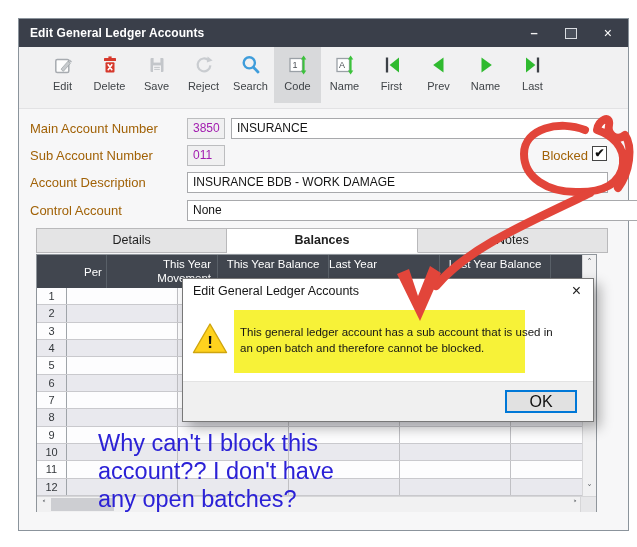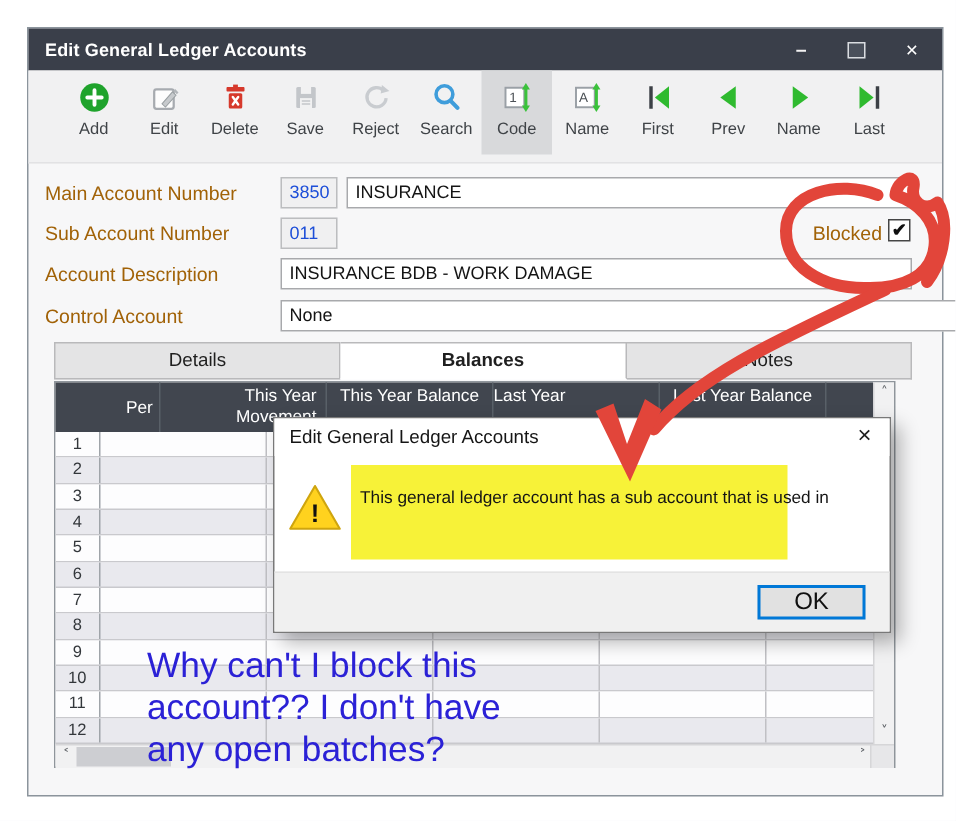--- a/index.html
+++ b/index.html
@@ -18,21 +18,21 @@
   .toolbar{position:absolute;left:0;top:28px;right:0;height:62px;background:#f1f1f2;border-bottom:1px solid #e2e2e4;
            display:flex;padding-left:20px;box-sizing:border-box;}
   .tbtn{width:47px;padding-top:6px;text-align:center;height:56px;box-sizing:border-box;}
   .tbtn.selected{background:#d8d9db;}
   .ticon{display:block;margin:0 auto;width:24px;height:24px;}
   .tlabel{margin-top:3px;font-size:11px;color:#3f4347;}
   
   .flabel{position:absolute;font-size:13px;color:#a16207;}
   .field{position:absolute;height:21px;box-sizing:border-box;border:1px solid #a8a9ac;background:#fff;
          font-size:12px;color:#141414;line-height:19px;padding-left:5px;overflow:hidden;white-space:nowrap;}
-  .field.disabled{background:#f0f0f1;color:#1d4ed8;border-color:#bcbdbf;}
+  .field.disabled{background:#f0f0f1;color:#a21caf;border-color:#bcbdbf;}
   .chkbox{position:absolute;width:15px;height:15px;background:#fff;border:1px solid #454545;box-sizing:border-box;
           text-align:center;line-height:13px;font-size:12px;font-weight:bold;color:#101010;}
   
   .tabs{position:absolute;left:17px;top:209px;width:572px;height:25px;display:flex;}
   .tab{flex:1;box-sizing:border-box;border:1px solid #b9b9bb;background:#e4e4e5;color:#1f1f1f;
        font-size:12.5px;text-align:center;line-height:23px;border-left-width:0;}
   .tab:first-child{border-left-width:1px;}
   .tab.active{background:#fff;font-weight:bold;border-bottom-color:#fff;}
   
   .table{position:absolute;left:17px;top:235px;width:561px;height:258px;box-sizing:border-box;
@@ -88,27 +88,20 @@
       <div class="wcontrols" style="position:absolute;right:16px;top:0;height:28px;display:flex;align-items:center;gap:27px;">
         <span class="wmin">–</span>
         <span class="wmax"></span>
         <span class="wclose">×</span>
       </div>
     </div>
 
     <div class="toolbar">
       <div class="tbtn">
         <svg class="ticon" viewBox="0 0 24 24">
-          <circle cx="12" cy="12" r="9.5" fill="#1fa32c"></circle>
-          <path d="M12 7.2v9.6M7.2 12h9.6" stroke="#fff" stroke-width="2.6" stroke-linecap="round"></path>
-        </svg>
-        <div class="tlabel">Add</div>
-      </div>
-      <div class="tbtn">
-        <svg class="ticon" viewBox="0 0 24 24">
           <rect x="4.8" y="6.5" width="13" height="13" rx="1.5" fill="#fdfdfd" stroke="#a7abb0" stroke-width="1.5"></rect>
           <polygon points="10,16.2 17,8.2 19.3,10.5 12.3,18.4" fill="#c7cacd" stroke="#9aa0a3" stroke-width="0.7"></polygon>
           <polygon points="17.6,7.5 19.9,9.8 21,8.6 18.8,6.4" fill="#b2b6ba"></polygon>
         </svg>
         <div class="tlabel">Edit</div>
       </div>
       <div class="tbtn">
         <svg class="ticon" viewBox="0 0 24 24">
           <rect x="10.4" y="3.4" width="3.2" height="2" fill="#d6392c"></rect>
           <rect x="6" y="5" width="12" height="3" rx="0.6" fill="#d6392c"></rect>
@@ -337,20 +330,21 @@
       </div>
       <div class="dhighlight" style="background: rgb(247, 242, 56);"></div>
       <div class="dwarn">
         <svg width="36" height="33" viewBox="0 0 36 33">
           <polygon points="18,2 34.5,30.5 1.5,30.5" fill="#ffd21e" stroke="#cfa50e" stroke-width="1.4" stroke-linejoin="round"></polygon>
           <text x="18" y="26" text-anchor="middle" font-size="17" font-weight="bold" fill="#111" font-family="Liberation Sans, sans-serif">!</text>
         </svg>
       </div>
       <div class="dmsg">
         <div>This general ledger account has a sub account that is used in</div>
+        <div>an open batch and therefore cannot be blocked.</div>
       </div>
       <div class="dfooter">
         <div class="okbtn">OK</div>
       </div>
     </div>
 
   </div>
 
   <div class="bluenote" style="color: rgb(43, 33, 214);">
     <div>Why can't I block this</div>

